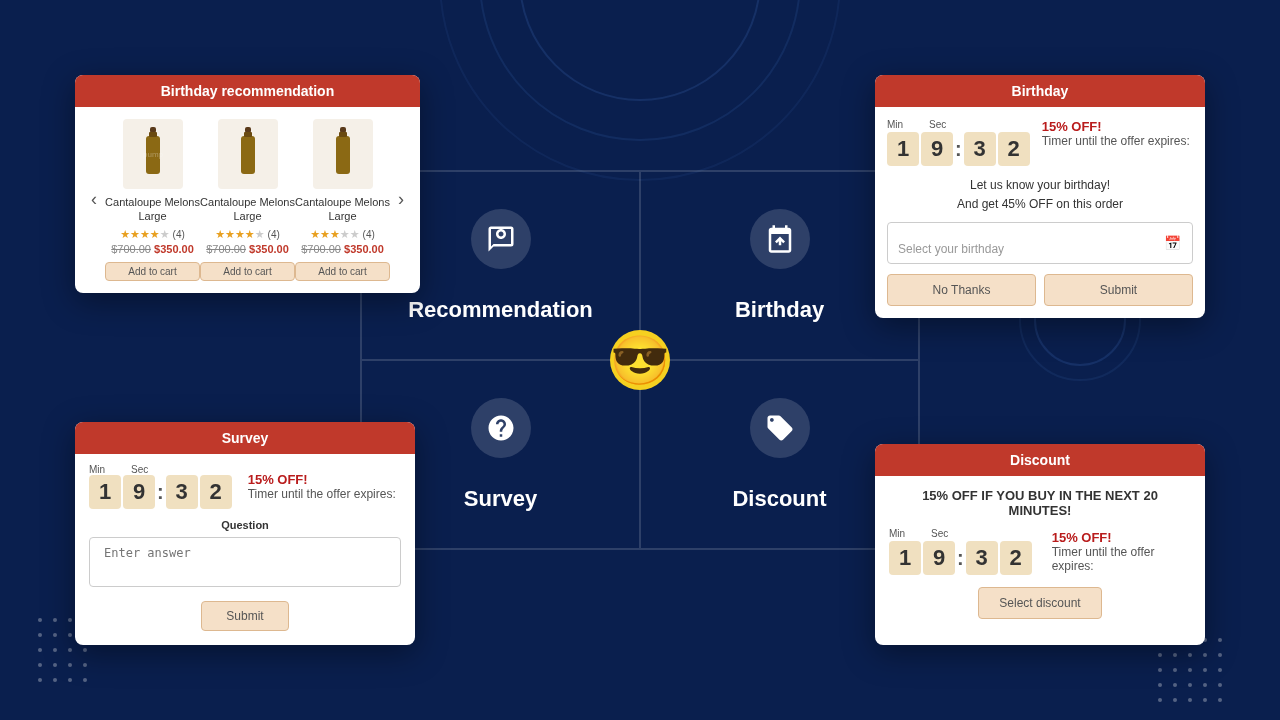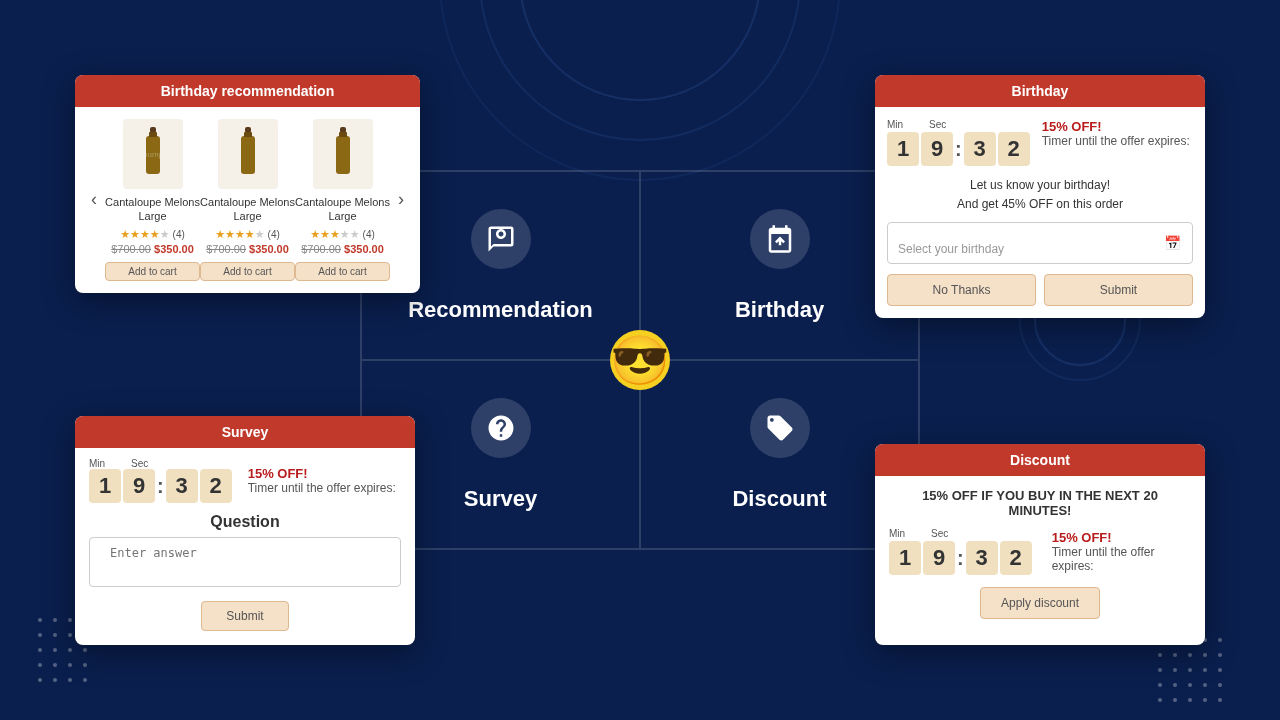--- a/index.html
+++ b/index.html
@@ -291,31 +291,31 @@
     .survey-timer-row {
       display: flex;
       align-items: center;
       gap: 8px;
       margin-bottom: 10px;
     }
     .survey-labels { display: flex; gap: 2px; }
     .survey-digits { display: flex; align-items: center; gap: 2px; }
     .survey-right { display: flex; flex-direction: column; }
     .survey-question-label {
-      font-size: 16px;
+      font-size: 11px;
       font-weight: bold;
       color: #333;
       margin-bottom: 6px;
       text-align: center;
     }
     .survey-input {
       width: 100%;
       border: 1px solid #ccc;
       border-radius: 4px;
-      padding: 8px 20px;
+      padding: 8px 14px;
       font-size: 12px;
       color: #999;
       margin-bottom: 10px;
       resize: none;
       height: 50px;
     }
     .survey-submit-btn {
       background: #f5e0c8;
       border: 1px solid #ddb890;
       border-radius: 4px;
@@ -622,15 +622,15 @@
           <span class="timer-sep">:</span>
           <span class="timer-digit">3</span>
           <span class="timer-digit">2</span>
         </div>
       </div>
       <div style="margin-left:10px;display:flex;flex-direction:column;">
         <span class="timer-off">15% OFF!</span>
         <span class="timer-expire">Timer until the offer expires:</span>
       </div>
     </div>
-    <button class="apply-btn">Apply discount</button>
+    <button class="apply-btn">Select discount</button>
   </div>
 </div>
 
 </body></html>

